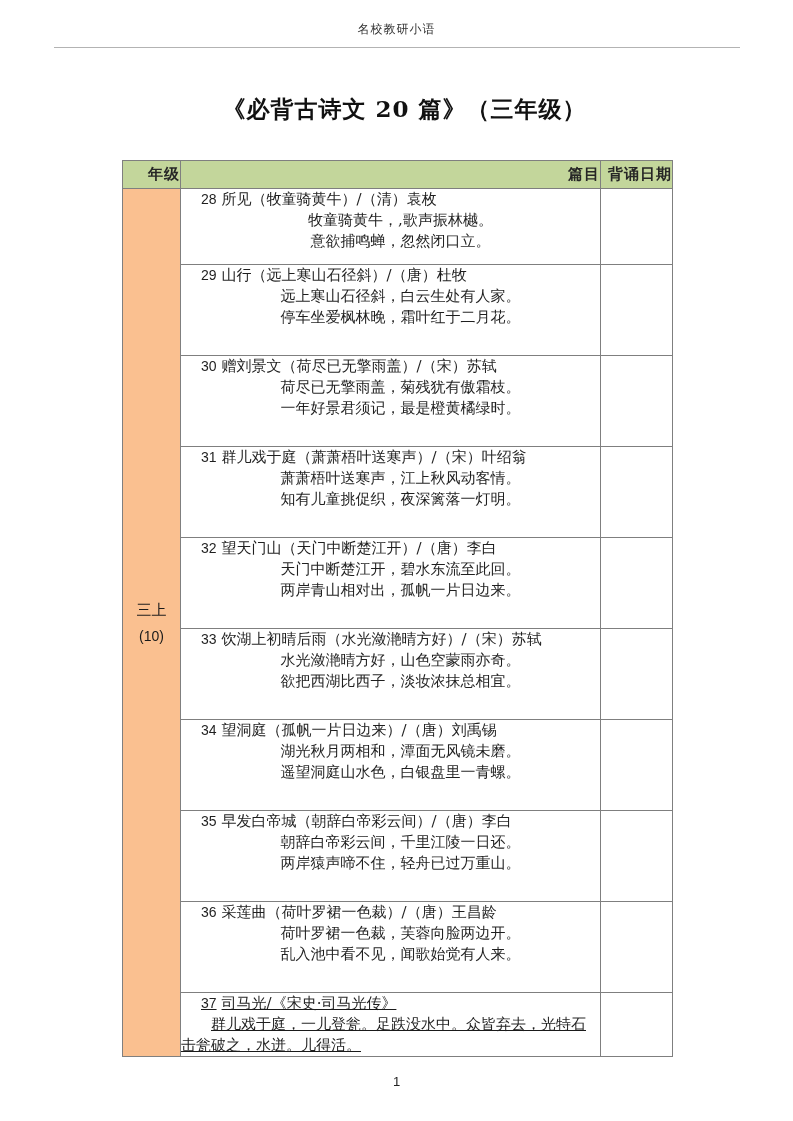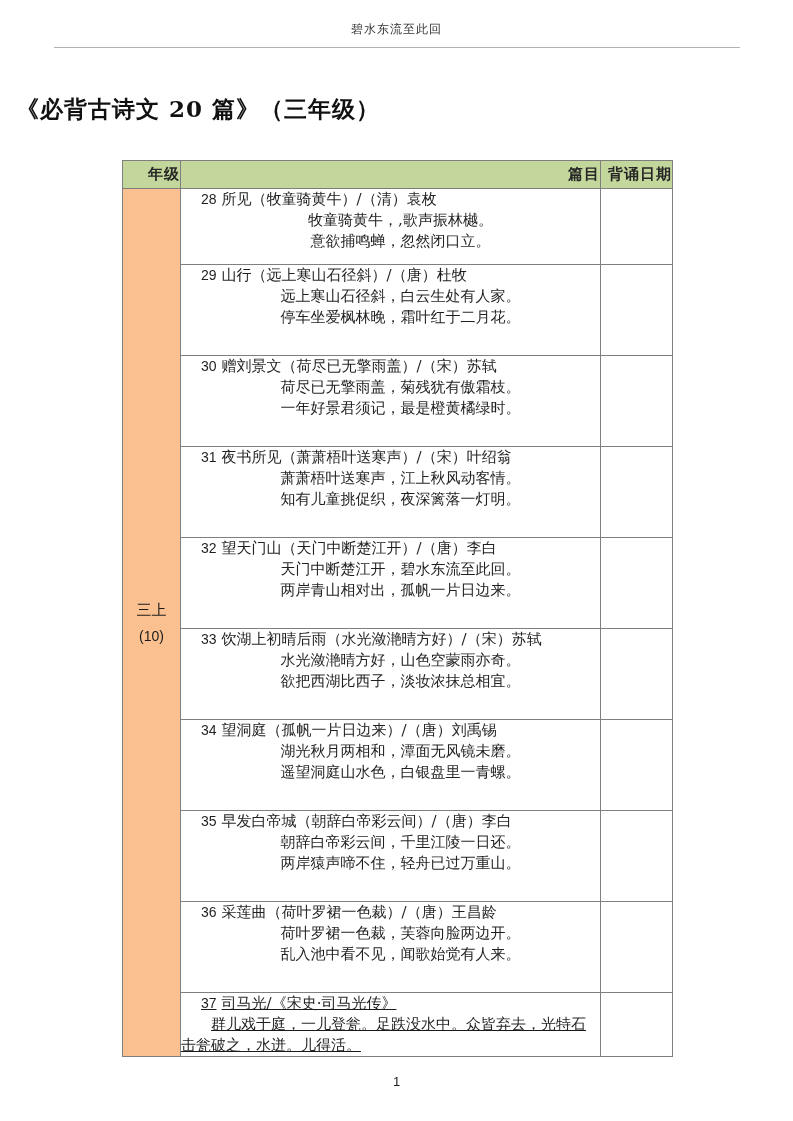--- a/index.html
+++ b/index.html
@@ -28,21 +28,21 @@
     text-align: center;
     font-size: 12px;
     line-height: 18px;
     color: #333333;
     letter-spacing: 1px;
   }
 
   
   .doc-title {
     margin-top: 45px;
-    text-align: left;
+    text-align: center;
     font-size: 23px;
     line-height: 32px;
     font-weight: 600;
     color: #111111;
     letter-spacing: 1px;
     padding-left: 16px;
   }
 
   
   .table-wrap {
@@ -119,21 +119,21 @@
     text-align: center;
     font-family: "Liberation Sans", sans-serif;
     font-size: 13px;
     color: #222222;
   }
 </style>
 </head>
 <body>
 
 <div class="page-header">
-  <div class="page-header-text">碧水东流至此回</div>
+  <div class="page-header-text">名校教研小语</div>
 </div>
 
 <div class="doc-title">《必背古诗文 20 篇》（三年级）</div>
 
 <div class="table-wrap">
   <table class="poem-table">
     <colgroup>
       <col class="c-grade">
         <col class="c-content">
         <col class="c-date">
@@ -169,21 +169,21 @@
         <tr>
           <td class="content-cell">
             <div class="entry-title"><span class="entry-num">30</span><span>赠刘景文（荷尽已无擎雨盖）/（宋）苏轼</span></div>
             <div class="poem-line">荷尽已无擎雨盖，菊残犹有傲霜枝。</div>
             <div class="poem-line">一年好景君须记，最是橙黄橘绿时。</div>
           </td>
           <td class="date-cell"></td>
         </tr>
         <tr>
           <td class="content-cell">
-            <div class="entry-title"><span class="entry-num">31</span><span>夜书所见（萧萧梧叶送寒声）/（宋）叶绍翁</span></div>
+            <div class="entry-title"><span class="entry-num">31</span><span>群儿戏于庭（萧萧梧叶送寒声）/（宋）叶绍翁</span></div>
             <div class="poem-line">萧萧梧叶送寒声，江上秋风动客情。</div>
             <div class="poem-line">知有儿童挑促织，夜深篱落一灯明。</div>
           </td>
           <td class="date-cell"></td>
         </tr>
         <tr>
           <td class="content-cell">
             <div class="entry-title"><span class="entry-num">32</span><span>望天门山（天门中断楚江开）/（唐）李白</span></div>
             <div class="poem-line">天门中断楚江开，碧水东流至此回。</div>
             <div class="poem-line">两岸青山相对出，孤帆一片日边来。</div>

